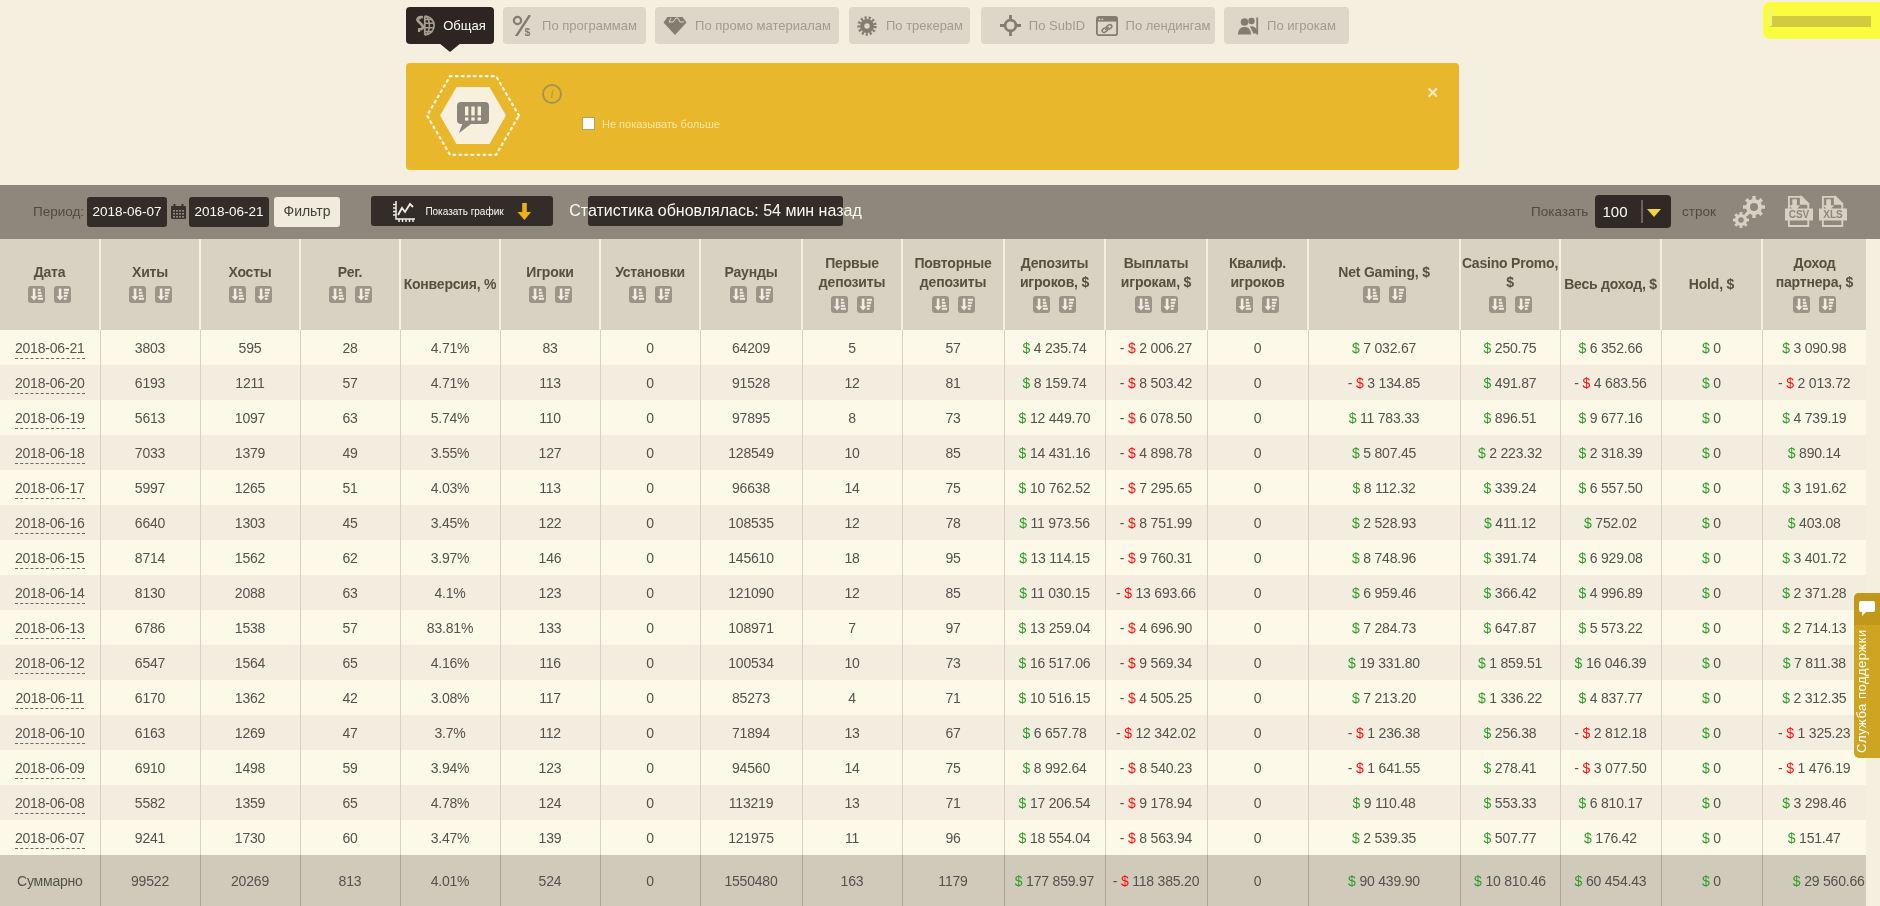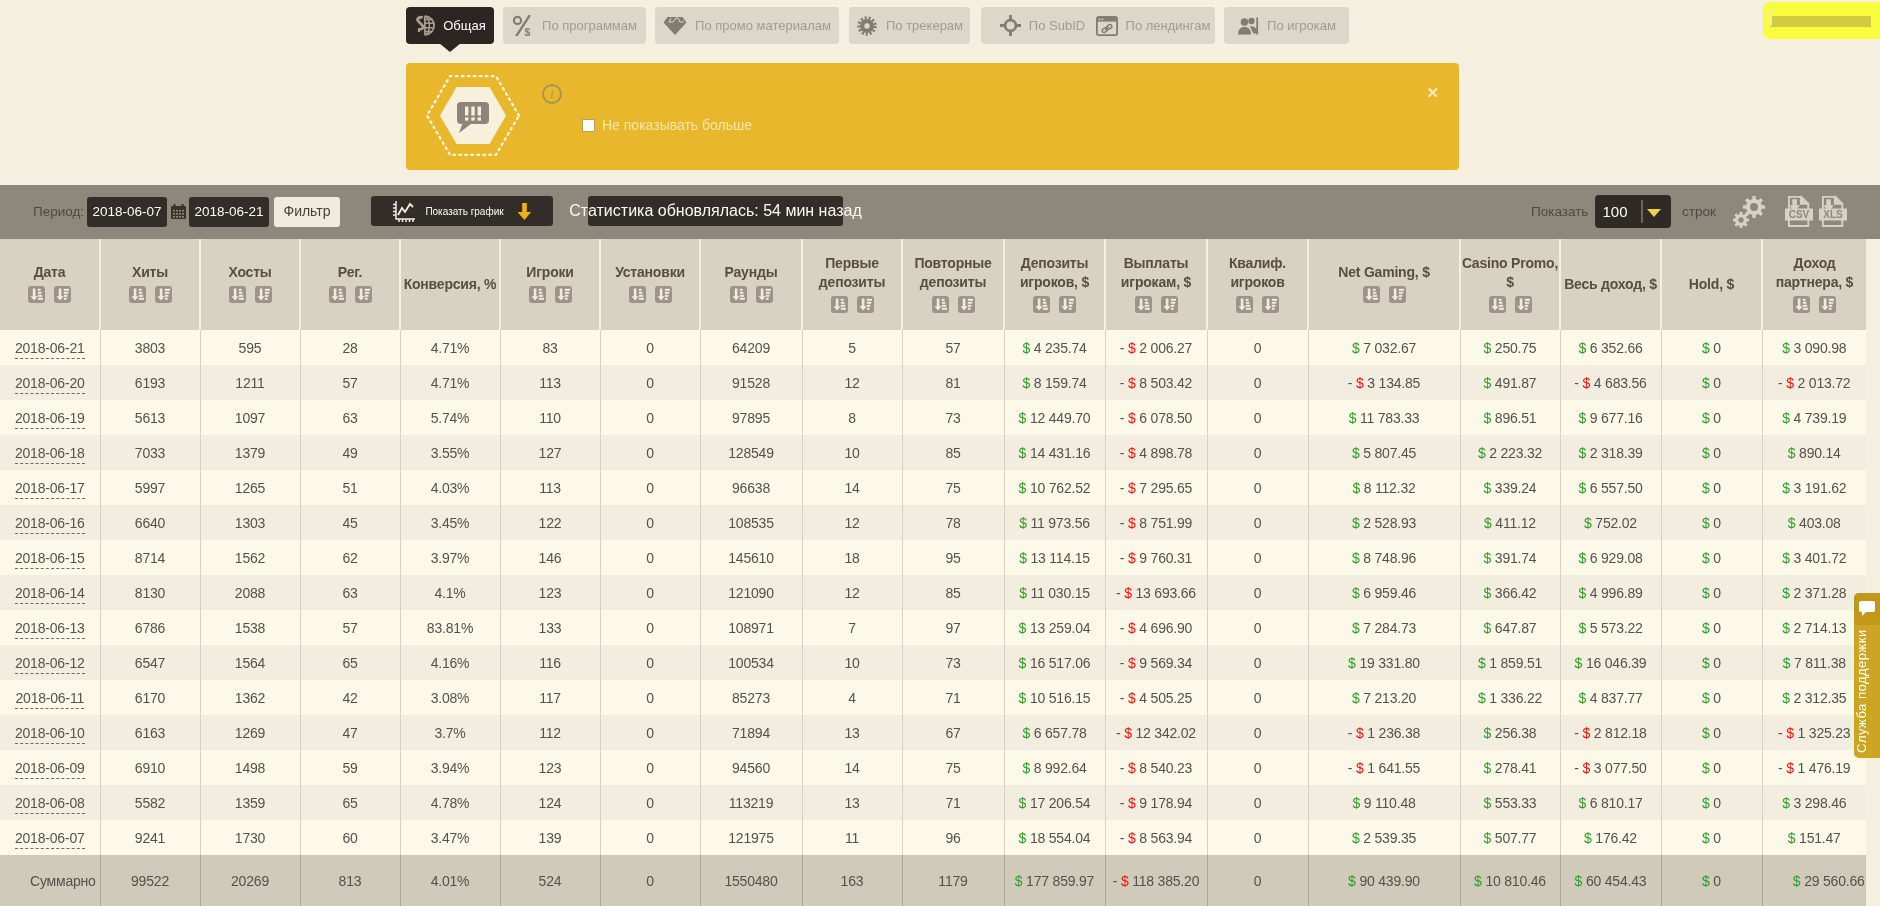--- a/index.html
+++ b/index.html
@@ -17,21 +17,21 @@
 
 .blur { position:absolute; left:1763px; top:2px; width:130px; height:37px; background:#fafd3d; border-radius:7px; }
 .blur .b1 { position:absolute; left:7px; top:14px; height:11px; width:101px; background:#d2cb40; }
 .blur .b2 { position:absolute; left:7px; top:6px; width:2px; height:18px; background:#efef9a; }
 
 
 .banner { position:absolute; left:406px; top:63px; width:1053px; height:107px; background:#e9b72b; border-radius:4px; }
 .banner .btext { position:absolute; left:176px; top:24px; font-size:13.5px; color:#4c4534; white-space:nowrap; }
 .banner .info { position:absolute; left:136px; top:21px; width:20px; height:20px; border:2px solid #a29655;
   border-radius:50%; color:#a29655; text-align:center; line-height:16px; font-size:13px; font-style:italic; font-family:"Liberation Serif",serif; }
-.banner .cbrow { position:absolute; left:176px; top:54px; font-size:14px; color:#f6e7a9; }
+.banner .cbrow { position:absolute; left:176px; top:54px; font-size:11px; color:#f6e7a9; }
 .banner .cb { display:inline-block; width:13px; height:13px; background:#fdfdfb; border:1px solid #b5a25f; vertical-align:-2px; margin-right:7px; }
 .banner .close { position:absolute; right:20px; top:21px; font-size:15px; color:#f3ecca; font-weight:bold; }
 
 
 .toolbar { position:absolute; left:0; top:185px; width:1880px; height:54px; background:#8e877b; }
 .toolbar .lbl { position:absolute; font-size:13.5px; color:#4f4a42; }
 .dinput { position:absolute; top:12px; height:30px; background:#332d29; color:#fdfdf4; border-radius:3px;
   font-size:13.5px; text-align:center; line-height:30px; }
 .btn-filter { position:absolute; left:274px; top:12px; width:66px; height:30px; background:#f0ecdd; color:#45403a;
   border-radius:3px; font-size:14px; text-align:center; line-height:29px; }
@@ -46,21 +46,21 @@
 table { position:absolute; left:0; top:239px; border-collapse:collapse; table-layout:fixed; width:1866px; }
 th, td { font-size:14px; text-align:center; overflow:hidden; letter-spacing:-0.2px; }
 thead th { background:#d7d2c2; color:#57503f; font-weight:bold; height:91px; border-right:2px solid #f5efdf; padding:0; white-space:nowrap; }
 thead th:last-child { border-right:none; }
 tbody td { height:35px; border-right:1px solid #d5d1c3; color:#54524c; }
 tbody td:last-child { border-right:none; }
 tbody tr.odd td { background:#fcf9e9; }
 tbody tr.even td { background:#f2edde; }
 tr.sum td { background:#cfcaba; height:51px; border-right:1px solid #aba595; vertical-align:middle; }
 tr.sum td:last-child { border-right:none;padding-left:29px; }
-tr.sum td:first-child { text-align:left; padding-left:30px; }
+tr.sum td:first-child { text-align:left; padding-left:17px; }
 td.date { color:#55534d; }
 td.date span { border-bottom:1px dashed #6e6a60; padding-bottom:2px; }
 .g { color:#2e9e27; }
 .r { color:#fb100c; }
 .sorts { margin-top:4px; }
 .hwrap { line-height:19px; }
 
 
 .support { position:absolute; right:0; top:593px; width:26px; height:165px; background:#cda522; border-radius:5px 0 0 5px; }
 .support .top { position:absolute; top:0; left:0; width:26px; height:32px; background:#c1981a; border-radius:5px 0 0 0; }

